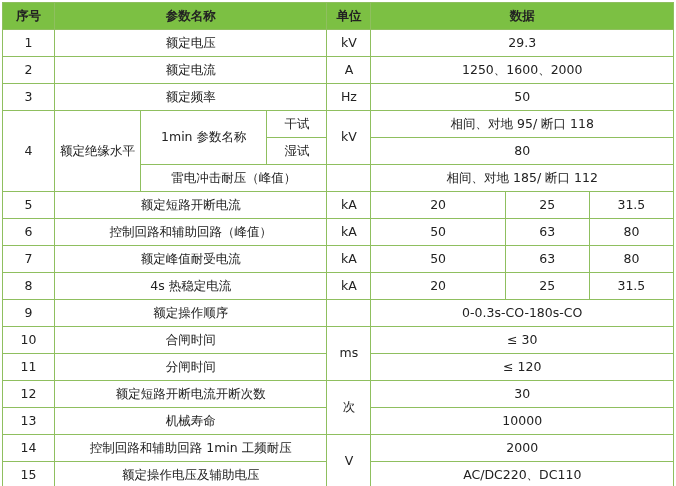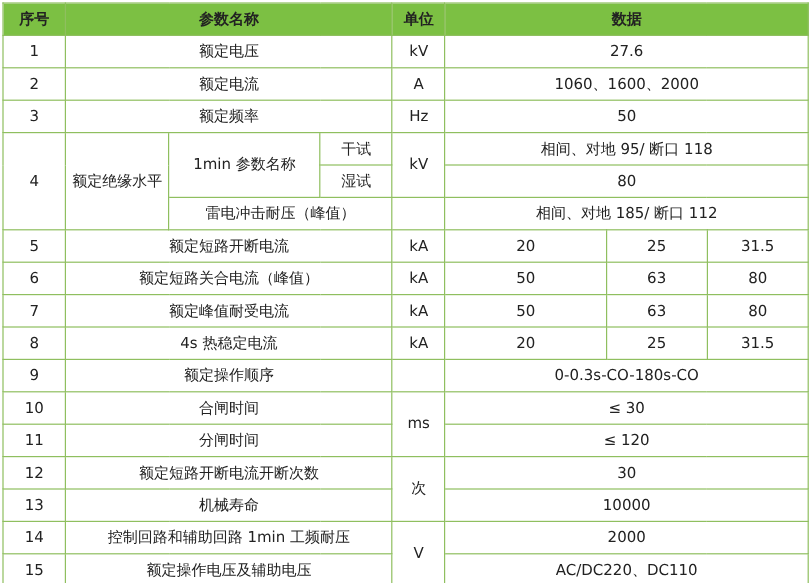--- a/index.html
+++ b/index.html
@@ -58,28 +58,28 @@
         <th>单位</th>
         <th colspan="3">数据</th>
       </tr>
     </thead>
     <tbody>
 
       <tr>
         <td class="num">1</td>
         <td class="name" colspan="3">额定电压</td>
         <td class="unit">kV</td>
-        <td class="data" colspan="3">27.6</td>
+        <td class="data" colspan="3">29.3</td>
       </tr>
 
       <tr>
         <td class="num">2</td>
         <td class="name" colspan="3">额定电流</td>
         <td class="unit">A</td>
-        <td class="data" colspan="3">1060、1600、2000</td>
+        <td class="data" colspan="3">1250、1600、2000</td>
       </tr>
 
       <tr>
         <td class="num">3</td>
         <td class="name" colspan="3">额定频率</td>
         <td class="unit">Hz</td>
         <td class="data" colspan="3">50</td>
       </tr>
 
       <tr>
@@ -104,21 +104,21 @@
         <td class="num">5</td>
         <td class="name" colspan="3">额定短路开断电流</td>
         <td class="unit">kA</td>
         <td class="data">20</td>
         <td class="data">25</td>
         <td class="data">31.5</td>
       </tr>
 
       <tr>
         <td class="num">6</td>
-        <td class="name" colspan="3">额定短路关合电流（峰值）</td>
+        <td class="name" colspan="3">控制回路和辅助回路（峰值）</td>
         <td class="unit">kA</td>
         <td class="data">50</td>
         <td class="data">63</td>
         <td class="data">80</td>
       </tr>
 
       <tr>
         <td class="num">7</td>
         <td class="name" colspan="3">额定峰值耐受电流</td>
         <td class="unit">kA</td>

